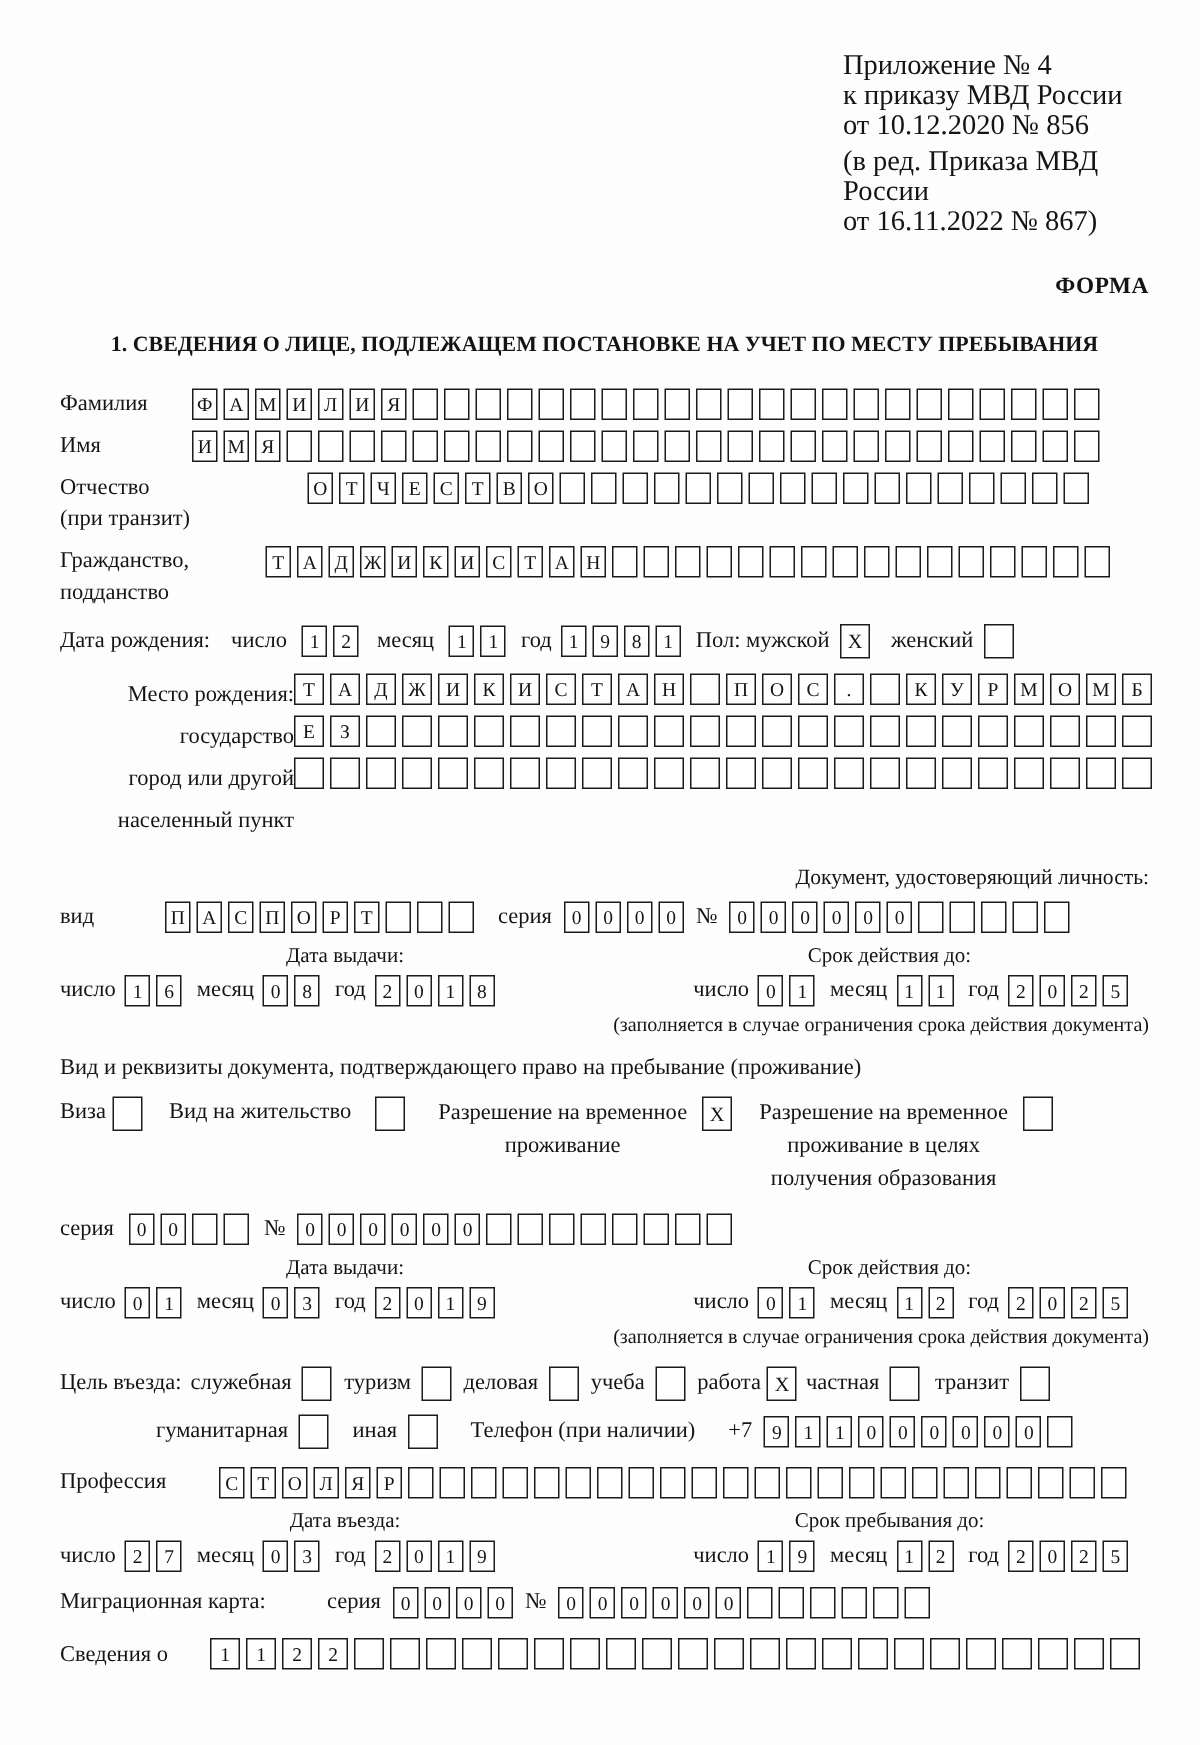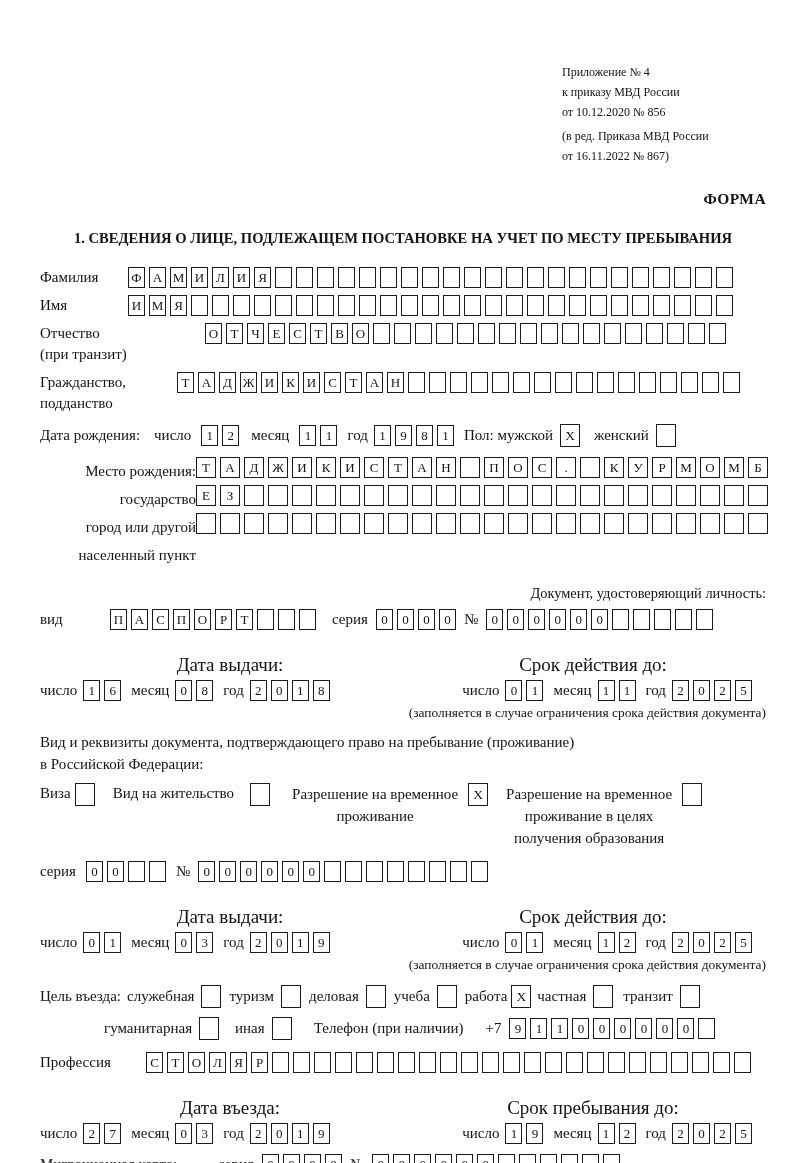--- a/index.html
+++ b/index.html
@@ -1,19 +1,19 @@
 <!DOCTYPE html>
 <html><head>
 <meta charset="utf-8">
 <style>
 *{margin:0;padding:0;box-sizing:border-box;}
 html,body{width:800px;}
 body{height:1163px;background:#fdfdfd;color:#141414;font-family:"Liberation Serif","DejaVu Serif",serif;font-size:15px;overflow:hidden;}
 .page{padding:34px 34px 0 40px;}
-.hdr{width:216px;margin-left:522px;font-size:12px;line-height:20px;margin-top:28px;}
+.hdr{width:216px;margin-left:522px;font-size:19px;line-height:20px;}
 .hdr .ed{margin-top:4px;}
 .forma{font-weight:bold;text-align:right;margin-top:24px;font-size:15.5px;letter-spacing:.4px;}
 .title{text-align:center;font-weight:bold;font-size:16px;line-height:22px;margin-top:16px;}
 .uline{display:inline-block;width:64px;border-bottom:2px solid #222;height:13px;margin-left:10px;}
 .sec{font-weight:bold;font-size:14.6px;text-align:center;margin-top:22px;}
 .row{display:flex;align-items:center;margin-top:7px;}
 .row.top{align-items:flex-start;}
 .cells{display:inline-flex;gap:4px;flex-wrap:nowrap;}
 .cell{flex:0 0 17px;width:17px;height:21px;border:1.5px solid #1b1b1b;display:inline-flex;align-items:center;justify-content:center;font-size:13px;line-height:1;background:#fff;}
 .wide .cell{flex-basis:20px;width:20px;}
@@ -24,21 +24,21 @@
 .w88{width:88px;flex:0 0 88px;}
 .w137{width:137px;flex:0 0 137px;}
 .w156{width:156px;flex:0 0 156px;text-align:right;}
 .w165{width:165px;flex:0 0 165px;}
 .w100{width:100px;flex:0 0 100px;}
 .ml6{margin-left:6px;}.ml8{margin-left:8px;}.ml10{margin-left:10px;}
 .ml12{margin-left:12px;}.ml14{margin-left:14px;}.ml16{margin-left:16px;}
 .ml18{margin-left:18px;}.ml22{margin-left:22px;}
 .mt10{margin-top:10px;}.mt12{margin-top:12px;}
 .dochead{font-weight:normal;font-size:14.4px;text-align:right;margin-top:16px;}
-.dhead{display:flex;margin-top:24px;font-size:19px;}
+.dhead{display:flex;margin-top:8px;font-size:14px;}
 .dhead .dh1{width:380px;text-align:center;}
 .dhead .dh2{flex:1;text-align:center;}
 .daterow{display:flex;align-items:center;margin-top:4px;}
 .dgroup{display:inline-flex;align-items:center;}
 .dgroup .cells{margin-left:6px;}
 .dgroup .lab2{margin-left:10px;}
 .dright{margin-left:auto;margin-right:14px;}
 .note{font-size:13.4px;text-align:right;margin-top:4px;}
 .ptext{margin-top:10px;line-height:22px;}
 .permit-row{display:flex;align-items:flex-start;margin-top:8px;}
@@ -401,21 +401,20 @@
           <span class="cell">0</span>
           <span class="cell">2</span>
           <span class="cell">5</span>
         </span>
     </span>
   </div>
   <div class="note">(заполняется в случае ограничения срока действия документа)</div>
 
   <div class="ptext">
     <div>Вид и реквизиты документа, подтверждающего право на пребывание (проживание)</div>
-    <div>в Российской Федерации:</div>
   </div>
 
   <div class="permit-row">
     <span class="lbl">Виза</span>
     <span class="cbx" style="margin-left:4px;"></span>
     <span class="lbl ml18">Вид на жительство</span>
     <span class="cbx ml16"></span>
     <span class="pstack ml22">
       <div>Разрешение на временное</div>
       <div>проживание</div>

